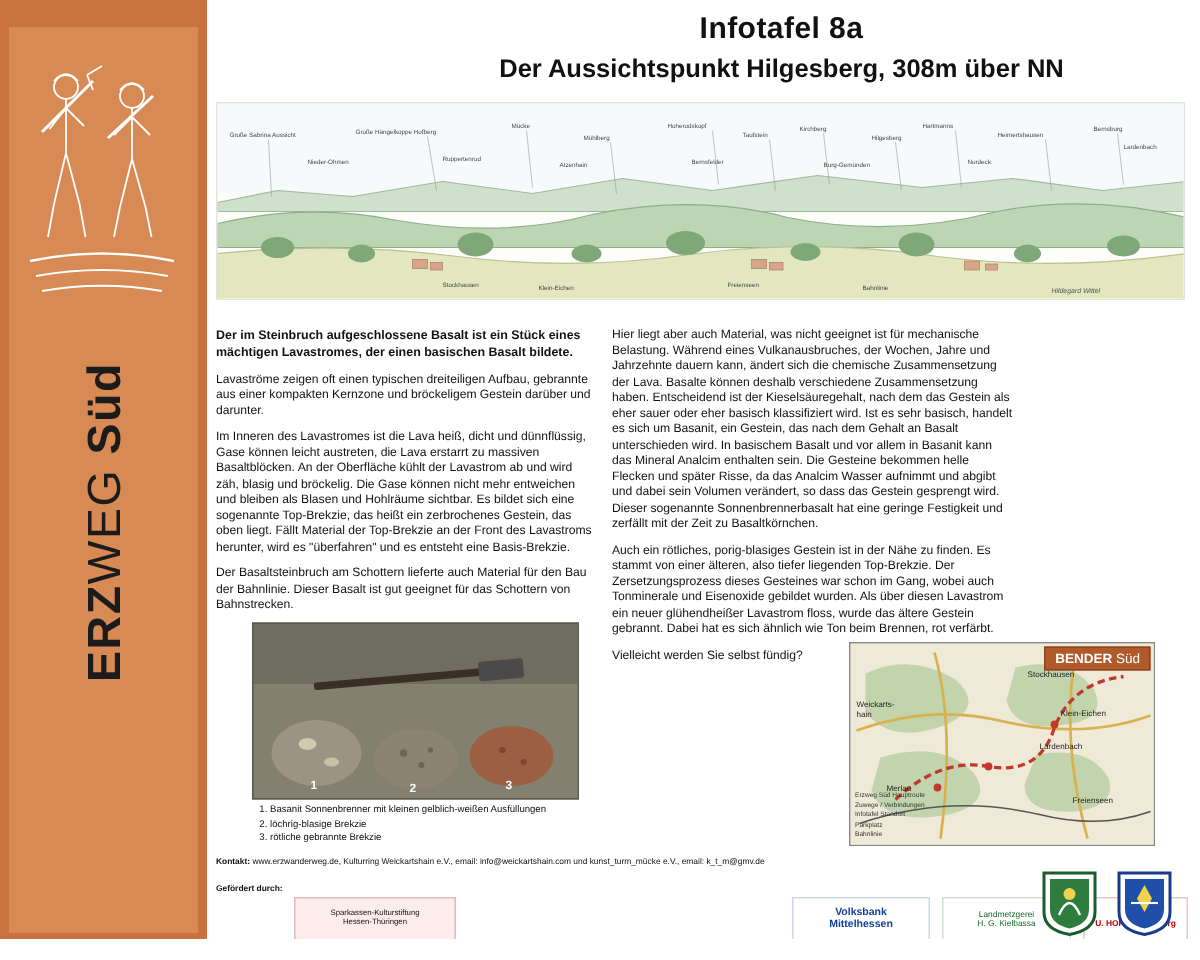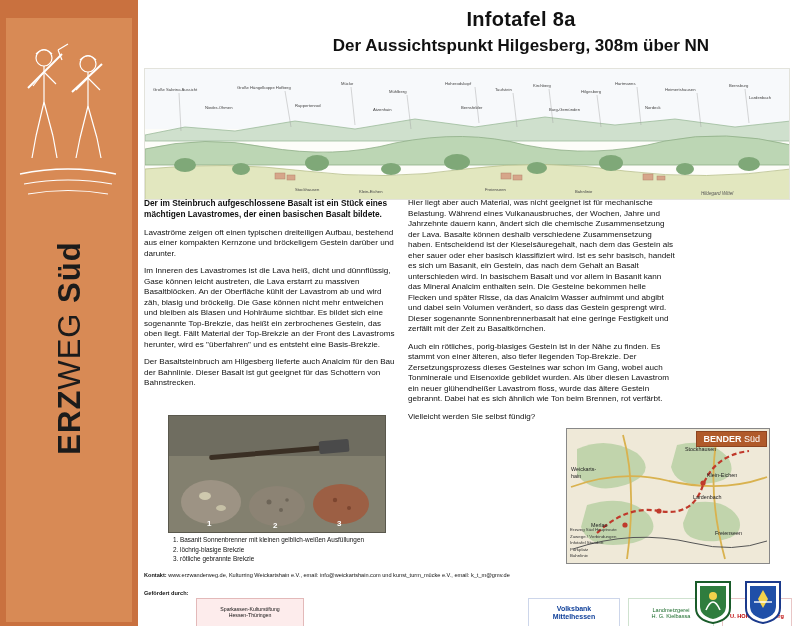--- a/index.html
+++ b/index.html
@@ -84,21 +84,21 @@
     left: 6px; top: 68px;
     width: 646px; height: 132px;
     background: #fdfdf9;
     border: 1px solid #e3e3dc;
     overflow: hidden;
   }
 
   
   .col {
     position: absolute;
-    top: 198px;
+    top: 218px;
     font-size: 8.1px;
     line-height: 1.30;
     color: #111;
     text-align: left;
   }
   .col-left { left: 6px; width: 255px; }
   .col-right { left: 270px; width: 268px; }
   .col p { margin: 0 0 7px 0; }
   .col p.lead { font-weight: bold; margin-bottom: 8px; font-size: 8.3px; }
 
@@ -328,23 +328,23 @@
           <line x1="492" y1="18" x2="496" y2="56"></line>
           <line x1="552" y1="24" x2="556" y2="58"></line>
           <line x1="600" y1="20" x2="604" y2="54"></line>
         </g>
         <text x="556" y="126" font-family="Liberation Sans, sans-serif" font-size="4.6" fill="#555" font-style="italic">Hildegard Wittel</text>
       </svg>
     </div>
 
     <div class="col col-left">
       <p class="lead">Der im Steinbruch aufgeschlossene Basalt ist ein Stück eines mächtigen Lavastromes, der einen basischen Basalt bildete.</p>
-      <p>Lavaströme zeigen oft einen typischen dreiteiligen Aufbau, bestehend aus einer kompakten Kernzone und bröckeligem Gestein darüber und darunter.</p>
+      <p>Lavaströme zeigen oft einen typischen dreiteiligen Aufbau, gebrannte aus einer kompakten Kernzone und bröckeligem Gestein darüber und darunter.</p>
       <p>Im Inneren des Lavastromes ist die Lava heiß, dicht und dünnflüssig, Gase können leicht austreten, die Lava erstarrt zu massiven Basaltblöcken. An der Oberfläche kühlt der Lavastrom ab und wird zäh, blasig und bröckelig. Die Gase können nicht mehr entweichen und bleiben als Blasen und Hohlräume sichtbar. Es bildet sich eine sogenannte Top-Brekzie, das heißt ein zerbrochenes Gestein, das oben liegt. Fällt Material der Top-Brekzie an der Front des Lavastroms herunter, wird es "überfahren" und es entsteht eine Basis-Brekzie.</p>
-      <p>Der Basaltsteinbruch am Hilgesberg lieferte auch Analcim für den Bau der Bahnlinie. Dieser Basalt ist gut geeignet für das Schottern von Bahnstrecken.</p>
+      <p>Der Basaltsteinbruch am Schottern lieferte auch Material für den Bau der Bahnlinie. Dieser Basalt ist gut geeignet für das Schottern von Bahnstrecken.</p>
     </div>
 
     <div class="col col-right">
       <p>Hier liegt aber auch Material, was nicht geeignet ist für mechanische Belastung. Während eines Vulkanausbruches, der Wochen, Jahre und Jahrzehnte dauern kann, ändert sich die chemische Zusammensetzung der Lava. Basalte können deshalb verschiedene Zusammensetzung haben. Entscheidend ist der Kieselsäuregehalt, nach dem das Gestein als eher sauer oder eher basisch klassifiziert wird. Ist es sehr basisch, handelt es sich um Basanit, ein Gestein, das nach dem Gehalt an Basalt unterschieden wird. In basischem Basalt und vor allem in Basanit kann das Mineral Analcim enthalten sein. Die Gesteine bekommen helle Flecken und später Risse, da das Analcim Wasser aufnimmt und abgibt und dabei sein Volumen verändert, so dass das Gestein gesprengt wird. Dieser sogenannte Sonnenbrennerbasalt hat eine geringe Festigkeit und zerfällt mit der Zeit zu Basaltkörnchen.</p>
       <p>Auch ein rötliches, porig-blasiges Gestein ist in der Nähe zu finden. Es stammt von einer älteren, also tiefer liegenden Top-Brekzie. Der Zersetzungsprozess dieses Gesteines war schon im Gang, wobei auch Tonminerale und Eisenoxide gebildet wurden. Als über diesen Lavastrom ein neuer glühendheißer Lavastrom floss, wurde das ältere Gestein gebrannt. Dabei hat es sich ähnlich wie Ton beim Brennen, rot verfärbt.</p>
       <p>Vielleicht werden Sie selbst fündig?</p>
     </div>
 
     <div class="photo">
       <svg width="218" height="118" viewBox="0 0 218 118" xmlns="http://www.w3.org/2000/svg">

